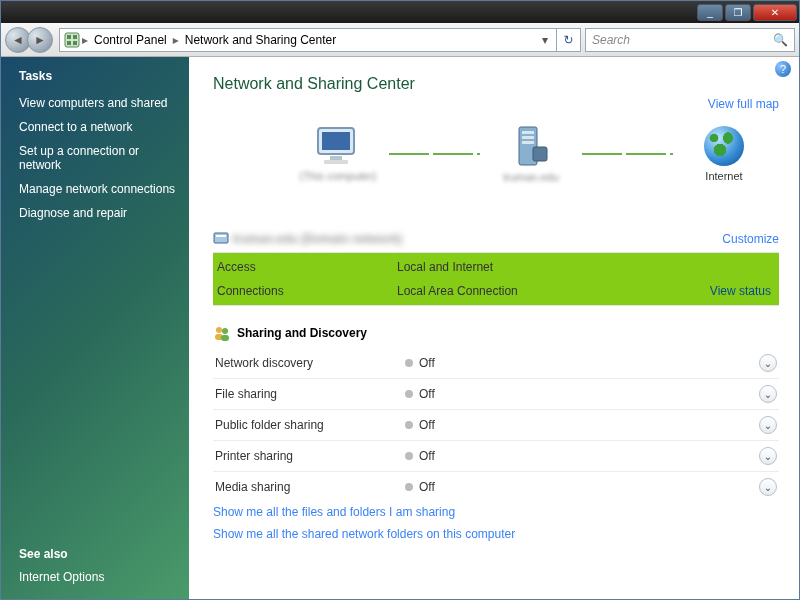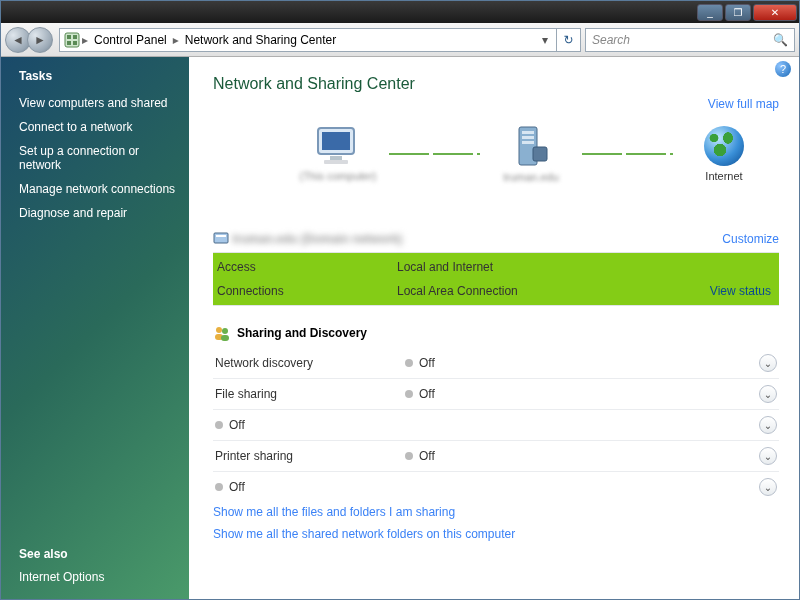--- a/index.html
+++ b/index.html
@@ -195,31 +195,33 @@
           <span class="v">Off</span>
           <span class="chev">⌄</span>
         </div>
         <div class="share-row">
           <span class="k">File sharing</span>
           <span class="dot"></span>
           <span class="v">Off</span>
           <span class="chev">⌄</span>
         </div>
         <div class="share-row">
+          <span class="k">Public folder sharing</span>
           <span class="dot"></span>
           <span class="v">Off</span>
           <span class="chev">⌄</span>
         </div>
         <div class="share-row">
           <span class="k">Printer sharing</span>
           <span class="dot"></span>
           <span class="v">Off</span>
           <span class="chev">⌄</span>
         </div>
         <div class="share-row">
+          <span class="k">Media sharing</span>
           <span class="dot"></span>
           <span class="v">Off</span>
           <span class="chev">⌄</span>
         </div>
       </div>
 
       <div class="bottom-links">
         <div><span class="link">Show me all the files and folders I am sharing</span></div>
         <div><span class="link">Show me all the shared network folders on this computer</span></div>
       </div>

